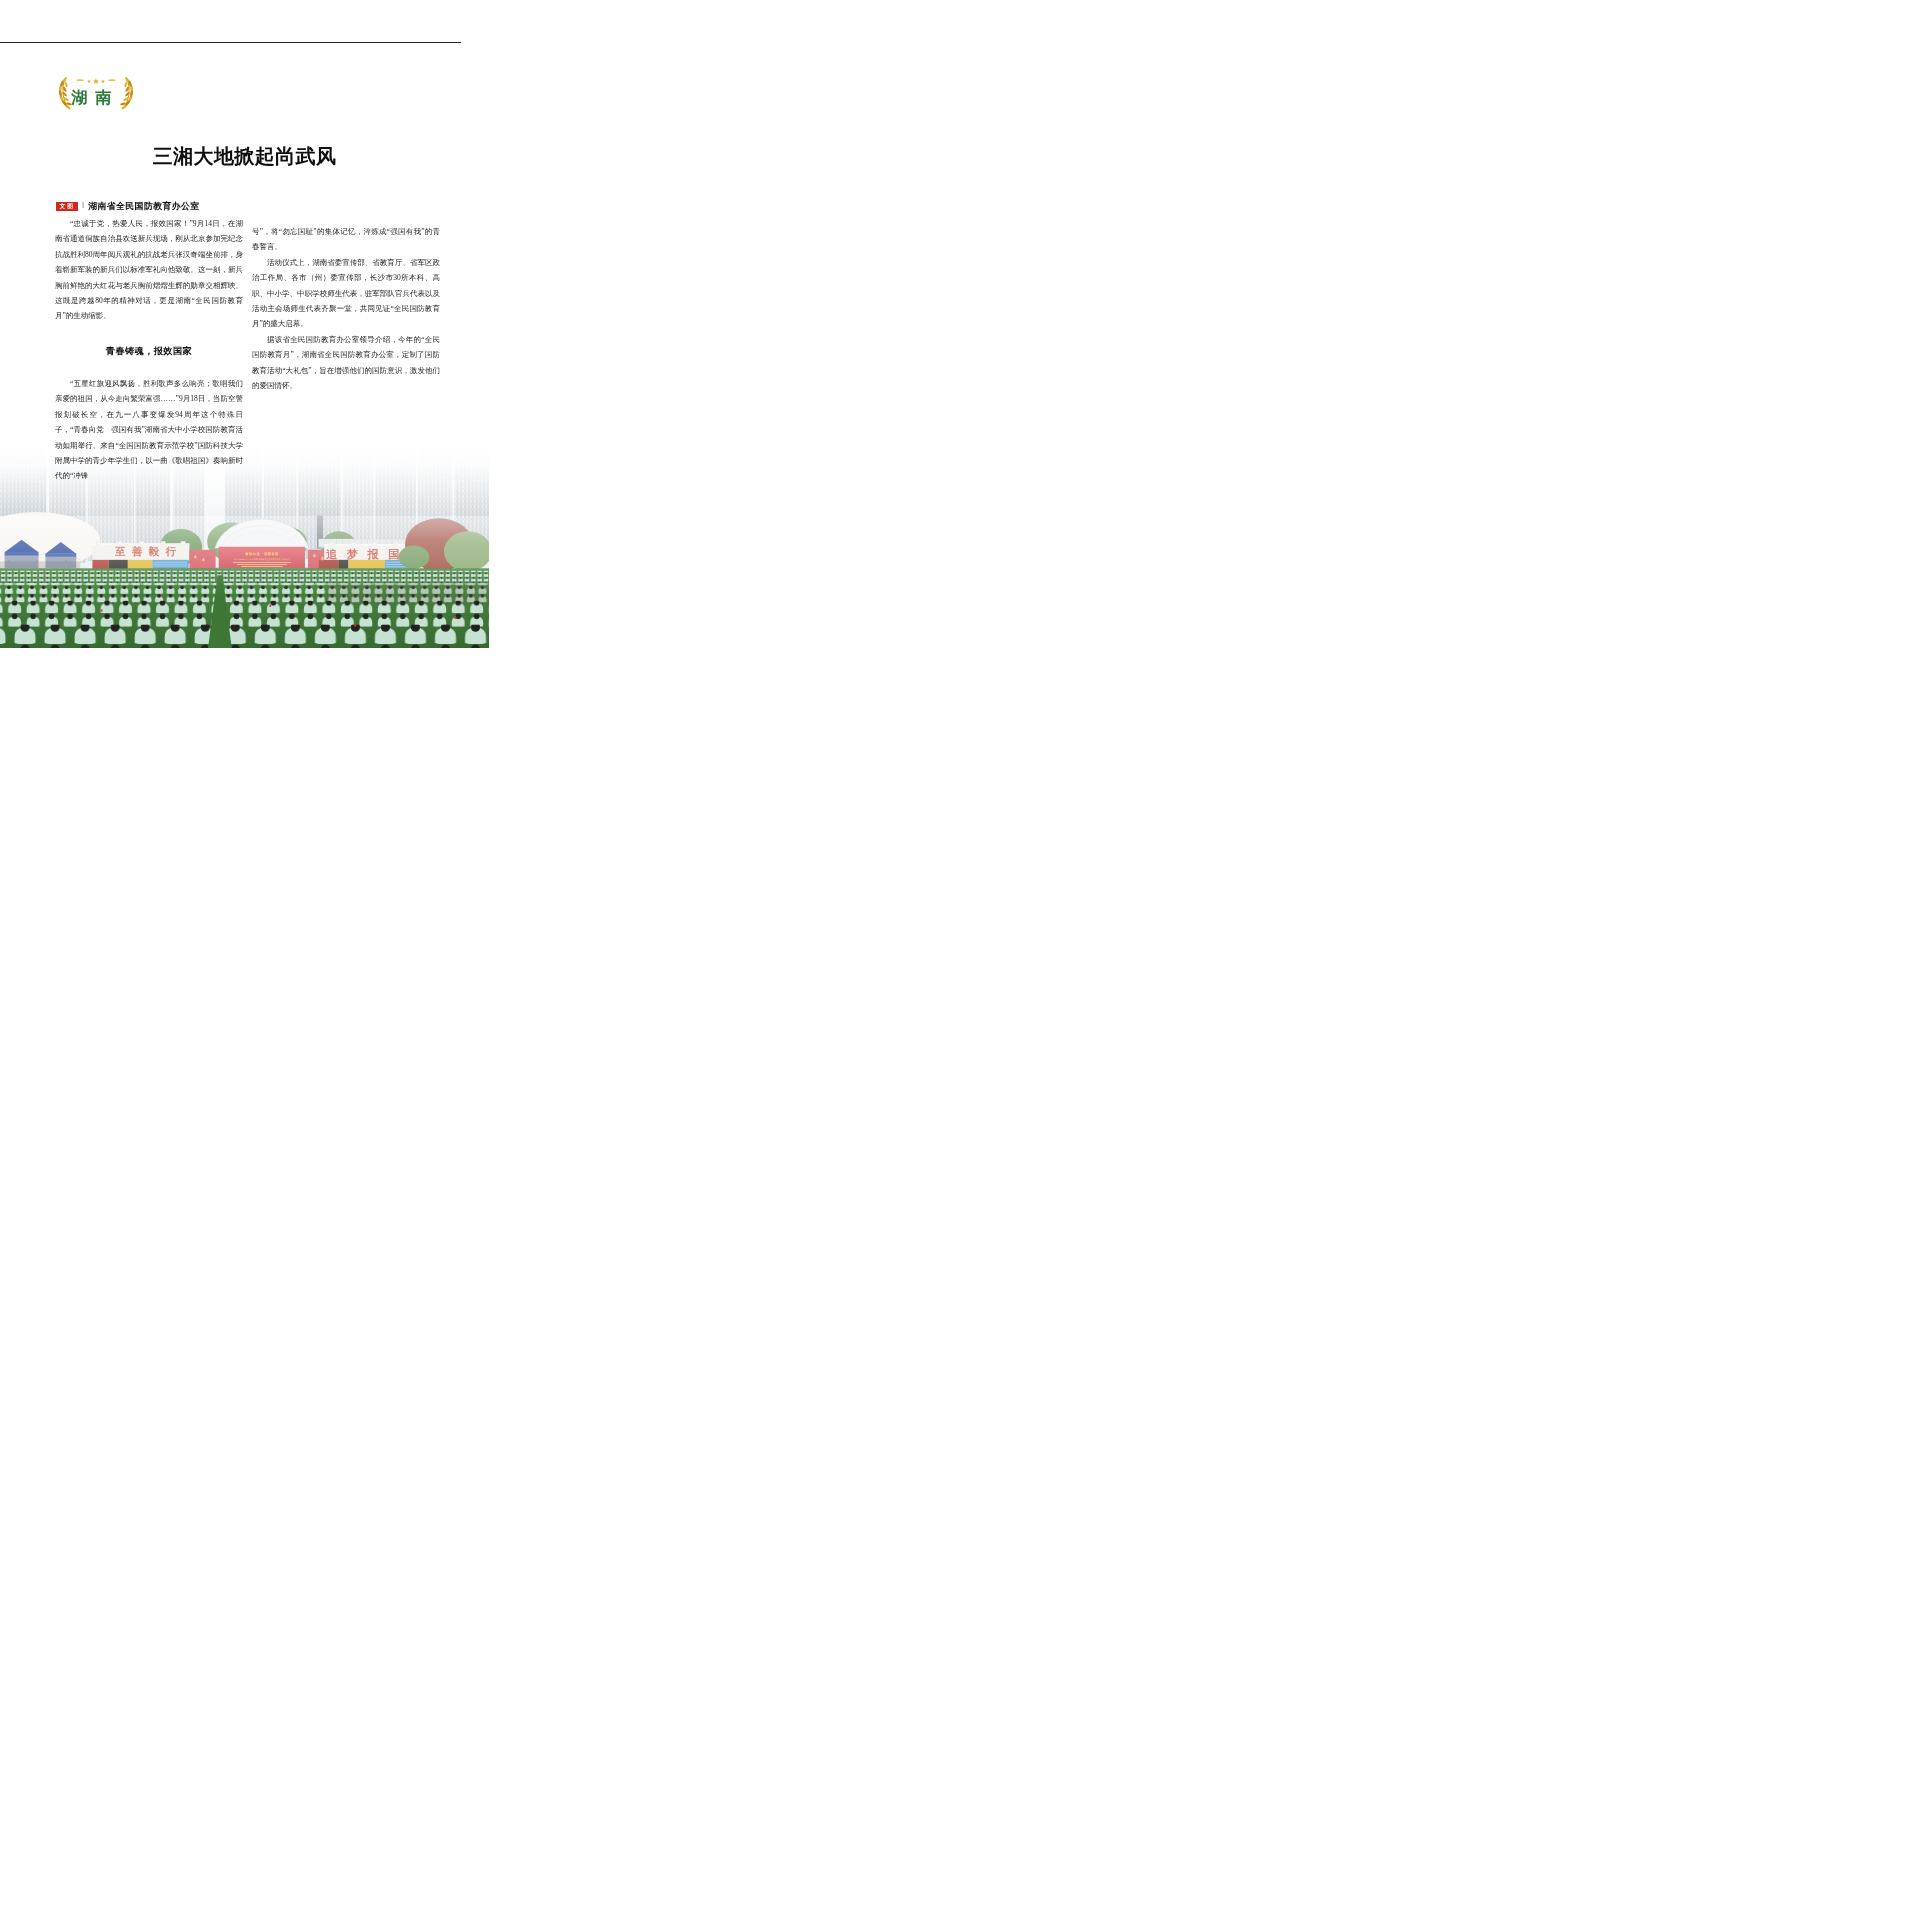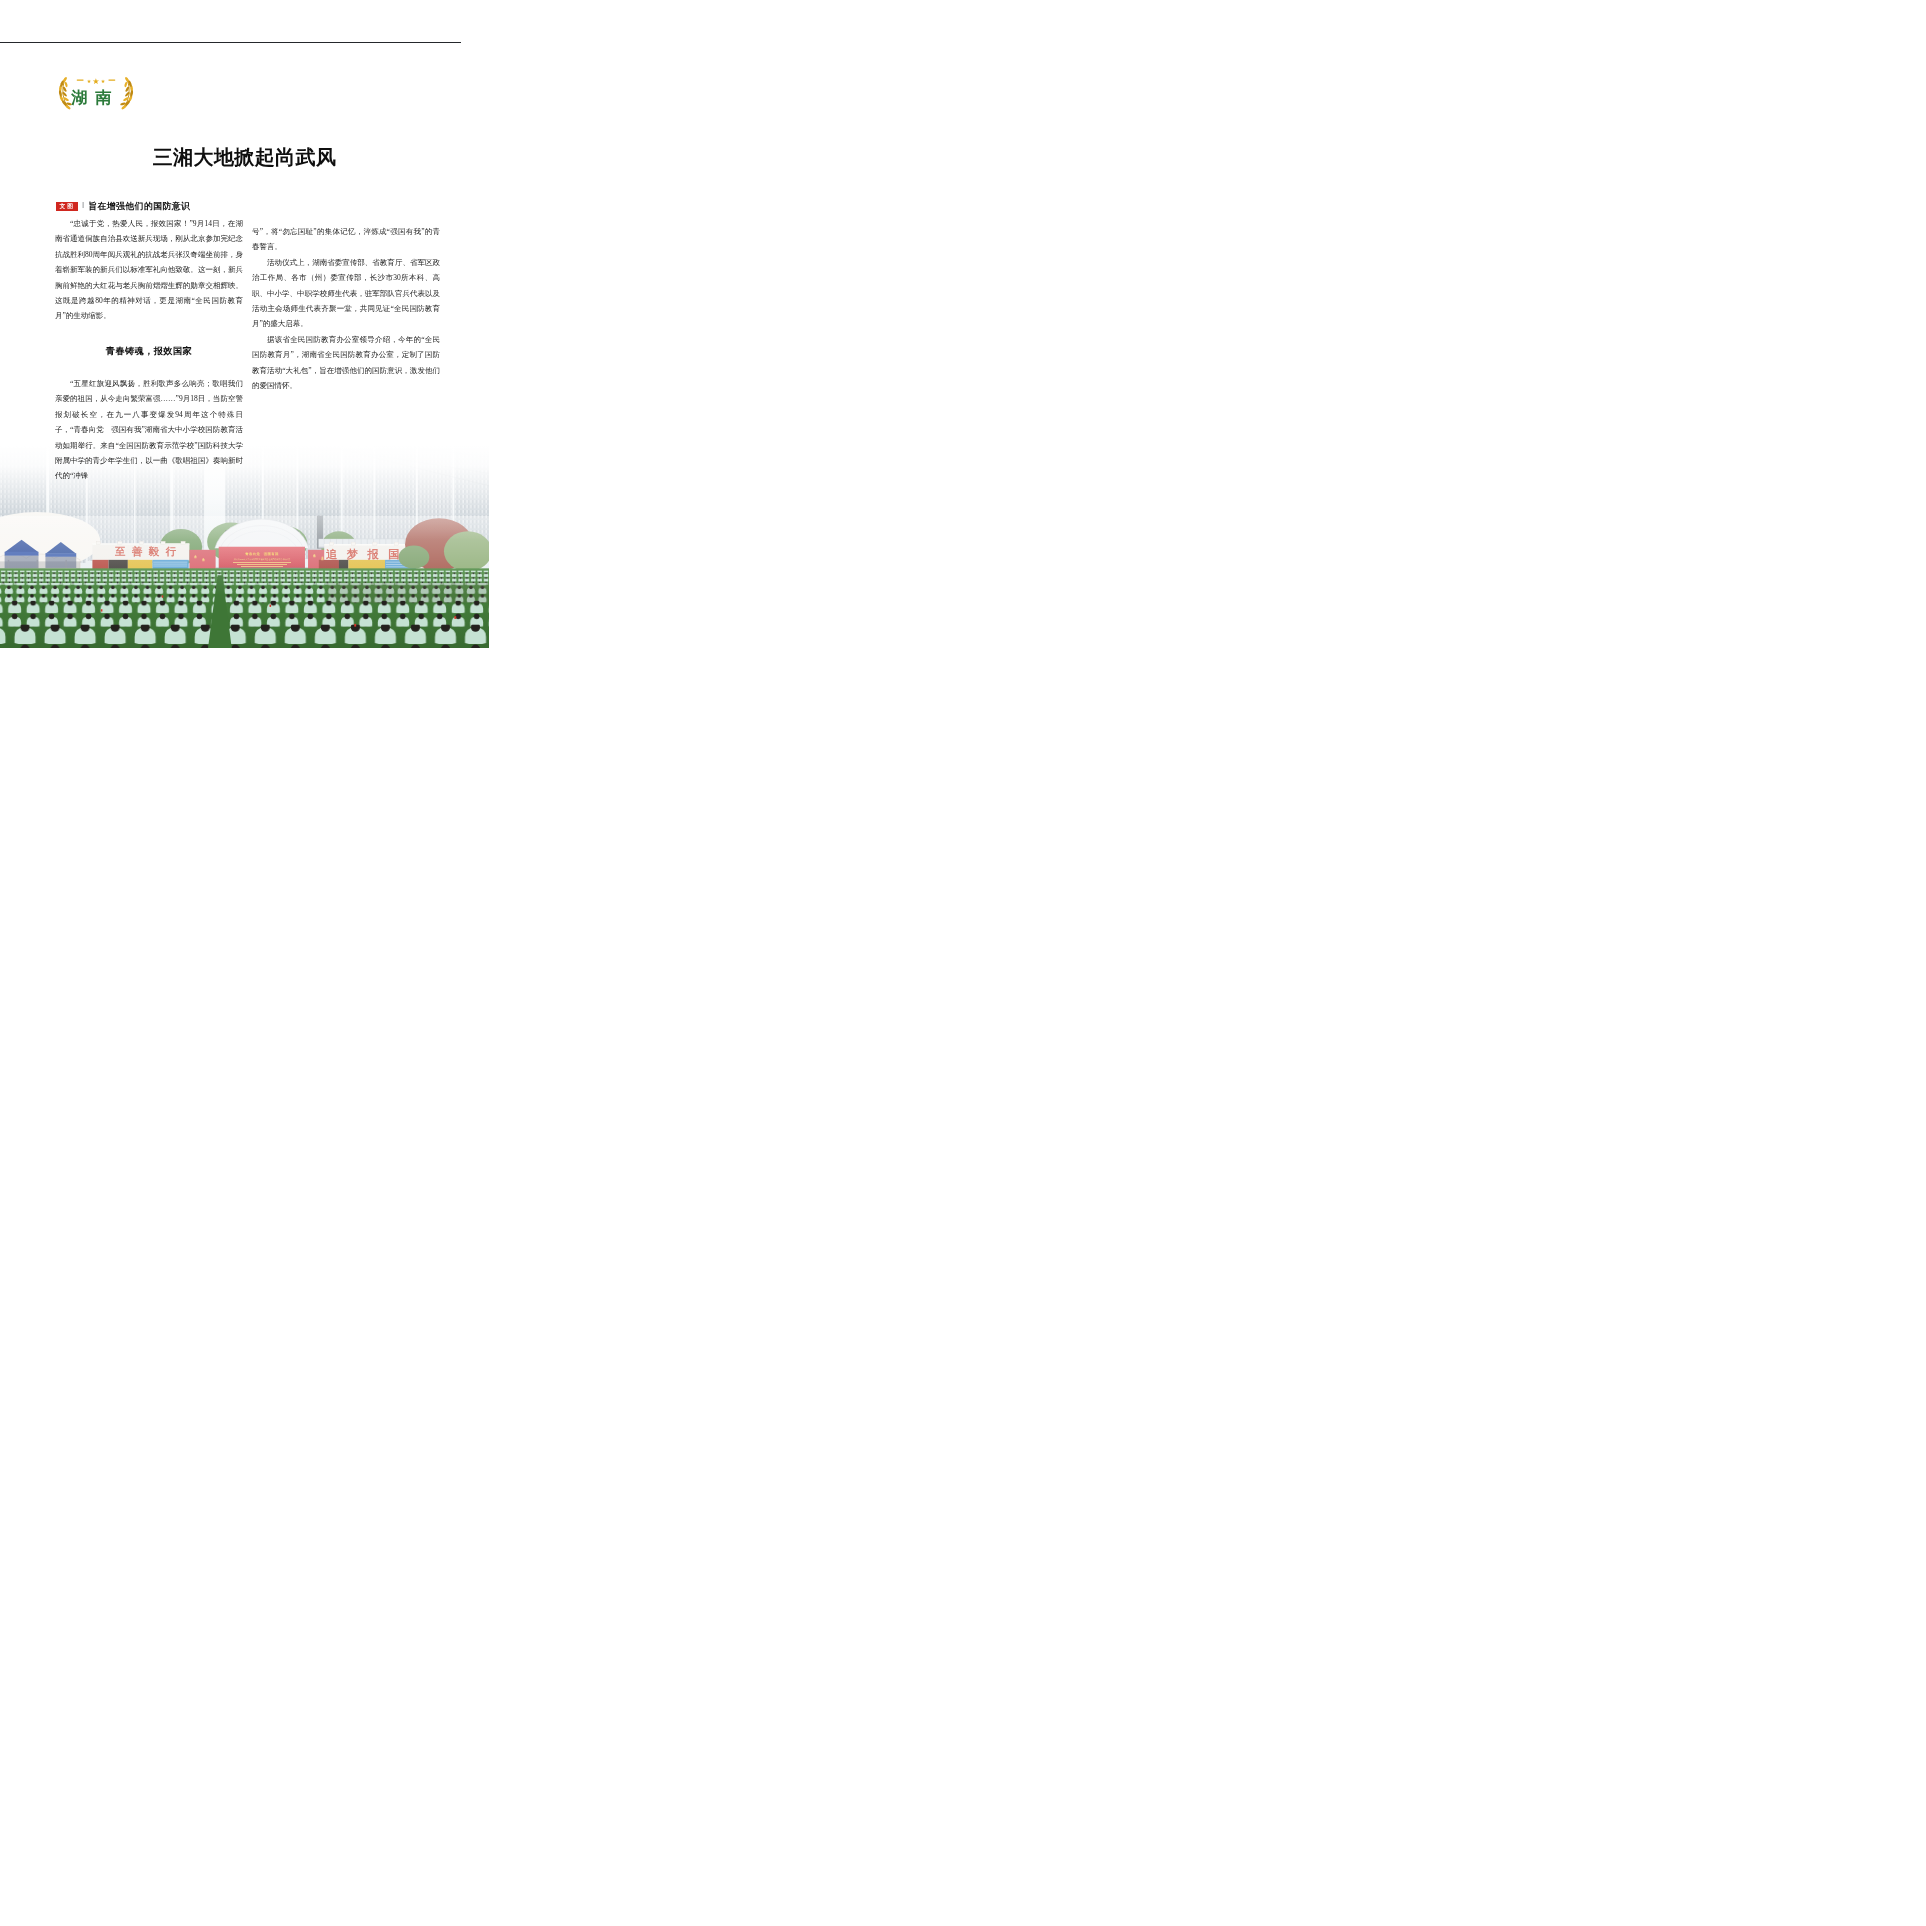--- a/index.html
+++ b/index.html
@@ -1,21 +1,21 @@
 <!DOCTYPE html>
 <html style="font-size:6.2px"><head>
 <meta charset="utf-8">
 <style>
   html,body{margin:0;padding:0;background:#ffffff;}
   .page{position:relative;width:489px;height:648px;background:#fff;overflow:hidden;
         font-family:"Liberation Serif","DejaVu Serif",serif;}
   .top-rule{position:absolute;left:0;top:42px;width:461px;height:1.2px;background:#25282c;}
   .badge{position:absolute;left:55px;top:72px;width:82px;height:39px;}
   .headline{position:absolute;left:0;top:133px;width:100%;text-align:center;
-            font-family:Liberation Serif, serif;font-weight:900;
+            font-family:Liberation Mono, monospace;font-weight:900;
             font-size:20px;line-height:23px;letter-spacing:0.4px;color:#0f0f0f;z-index:3;}
   .byline{position:absolute;left:56px;top:200px;display:flex;align-items:center;gap:3.9px;z-index:3;}
   .credit-tag{background:#d0271f;color:#fff;font-family:"Liberation Sans","DejaVu Sans",sans-serif;
               font-weight:700;font-size:5.8px;line-height:8.9px;padding:0 3.5px;letter-spacing:1.9px;}
   .byline-sep{color:#6f7377;font-size:7.3px;line-height:8.9px;}
   .byline-author{font-family:"Liberation Sans","DejaVu Sans",sans-serif;font-weight:700;
                  font-size:8.9px;color:#101010;letter-spacing:0.4px;}
   .col{position:absolute;top:216px;width:188px;font-size:7.5px;line-height:15.4px;
        color:#1b1b1b;text-align:justify;z-index:3;}
   .col-left{left:55px;} .col-right{left:252px;margin-top:8px;}
@@ -85,21 +85,21 @@
     <text x="106" y="30" font-size="21" text-anchor="middle" fill="#e4ac1c">★</text>
     <text x="124" y="27" font-size="13" text-anchor="middle" fill="#e4ac1c">★</text>
     <text x="104" y="80" font-size="42" font-weight="700" text-anchor="middle" fill="#2b7a3a" letter-spacing="20">湖南</text>
   </svg>
 
   <h1 class="headline">三湘大地掀起尚武风</h1>
 
   <div class="byline">
     <span class="credit-tag">文图</span>
     <span class="byline-sep">‖</span>
-    <span class="byline-author">旨在增强他们的国防意识</span>
+    <span class="byline-author">湖南省全民国防教育办公室</span>
   </div>
 
   <div class="col col-left">
     <p>“忠诚于党，热爱人民，报效国家！”9月14日，在湖南省通道侗族自治县欢送新兵现场，刚从北京参加完纪念抗战胜利80周年阅兵观礼的抗战老兵张汉奇端坐前排，身着崭新军装的新兵们以标准军礼向他致敬。这一刻，新兵胸前鲜艳的大红花与老兵胸前熠熠生辉的勋章交相辉映。这既是跨越80年的精神对话，更是湖南“全民国防教育月”的生动缩影。</p>
     <div class="section-heading">青春铸魂，报效国家</div>
     <p>“五星红旗迎风飘扬，胜利歌声多么响亮；歌唱我们亲爱的祖国，从今走向繁荣富强……”9月18日，当防空警报划破长空，在九一八事变爆发94周年这个特殊日子，“青春向党　强国有我”湖南省大中小学校国防教育活动如期举行。来自“全国国防教育示范学校”国防科技大学附属中学的青少年学生们，以一曲《歌唱祖国》奏响新时代的“冲锋</p>
   </div>
 
   <div class="col col-right">
     <p class="cont">号”，将“勿忘国耻”的集体记忆，淬炼成“强国有我”的青春誓言。</p>

